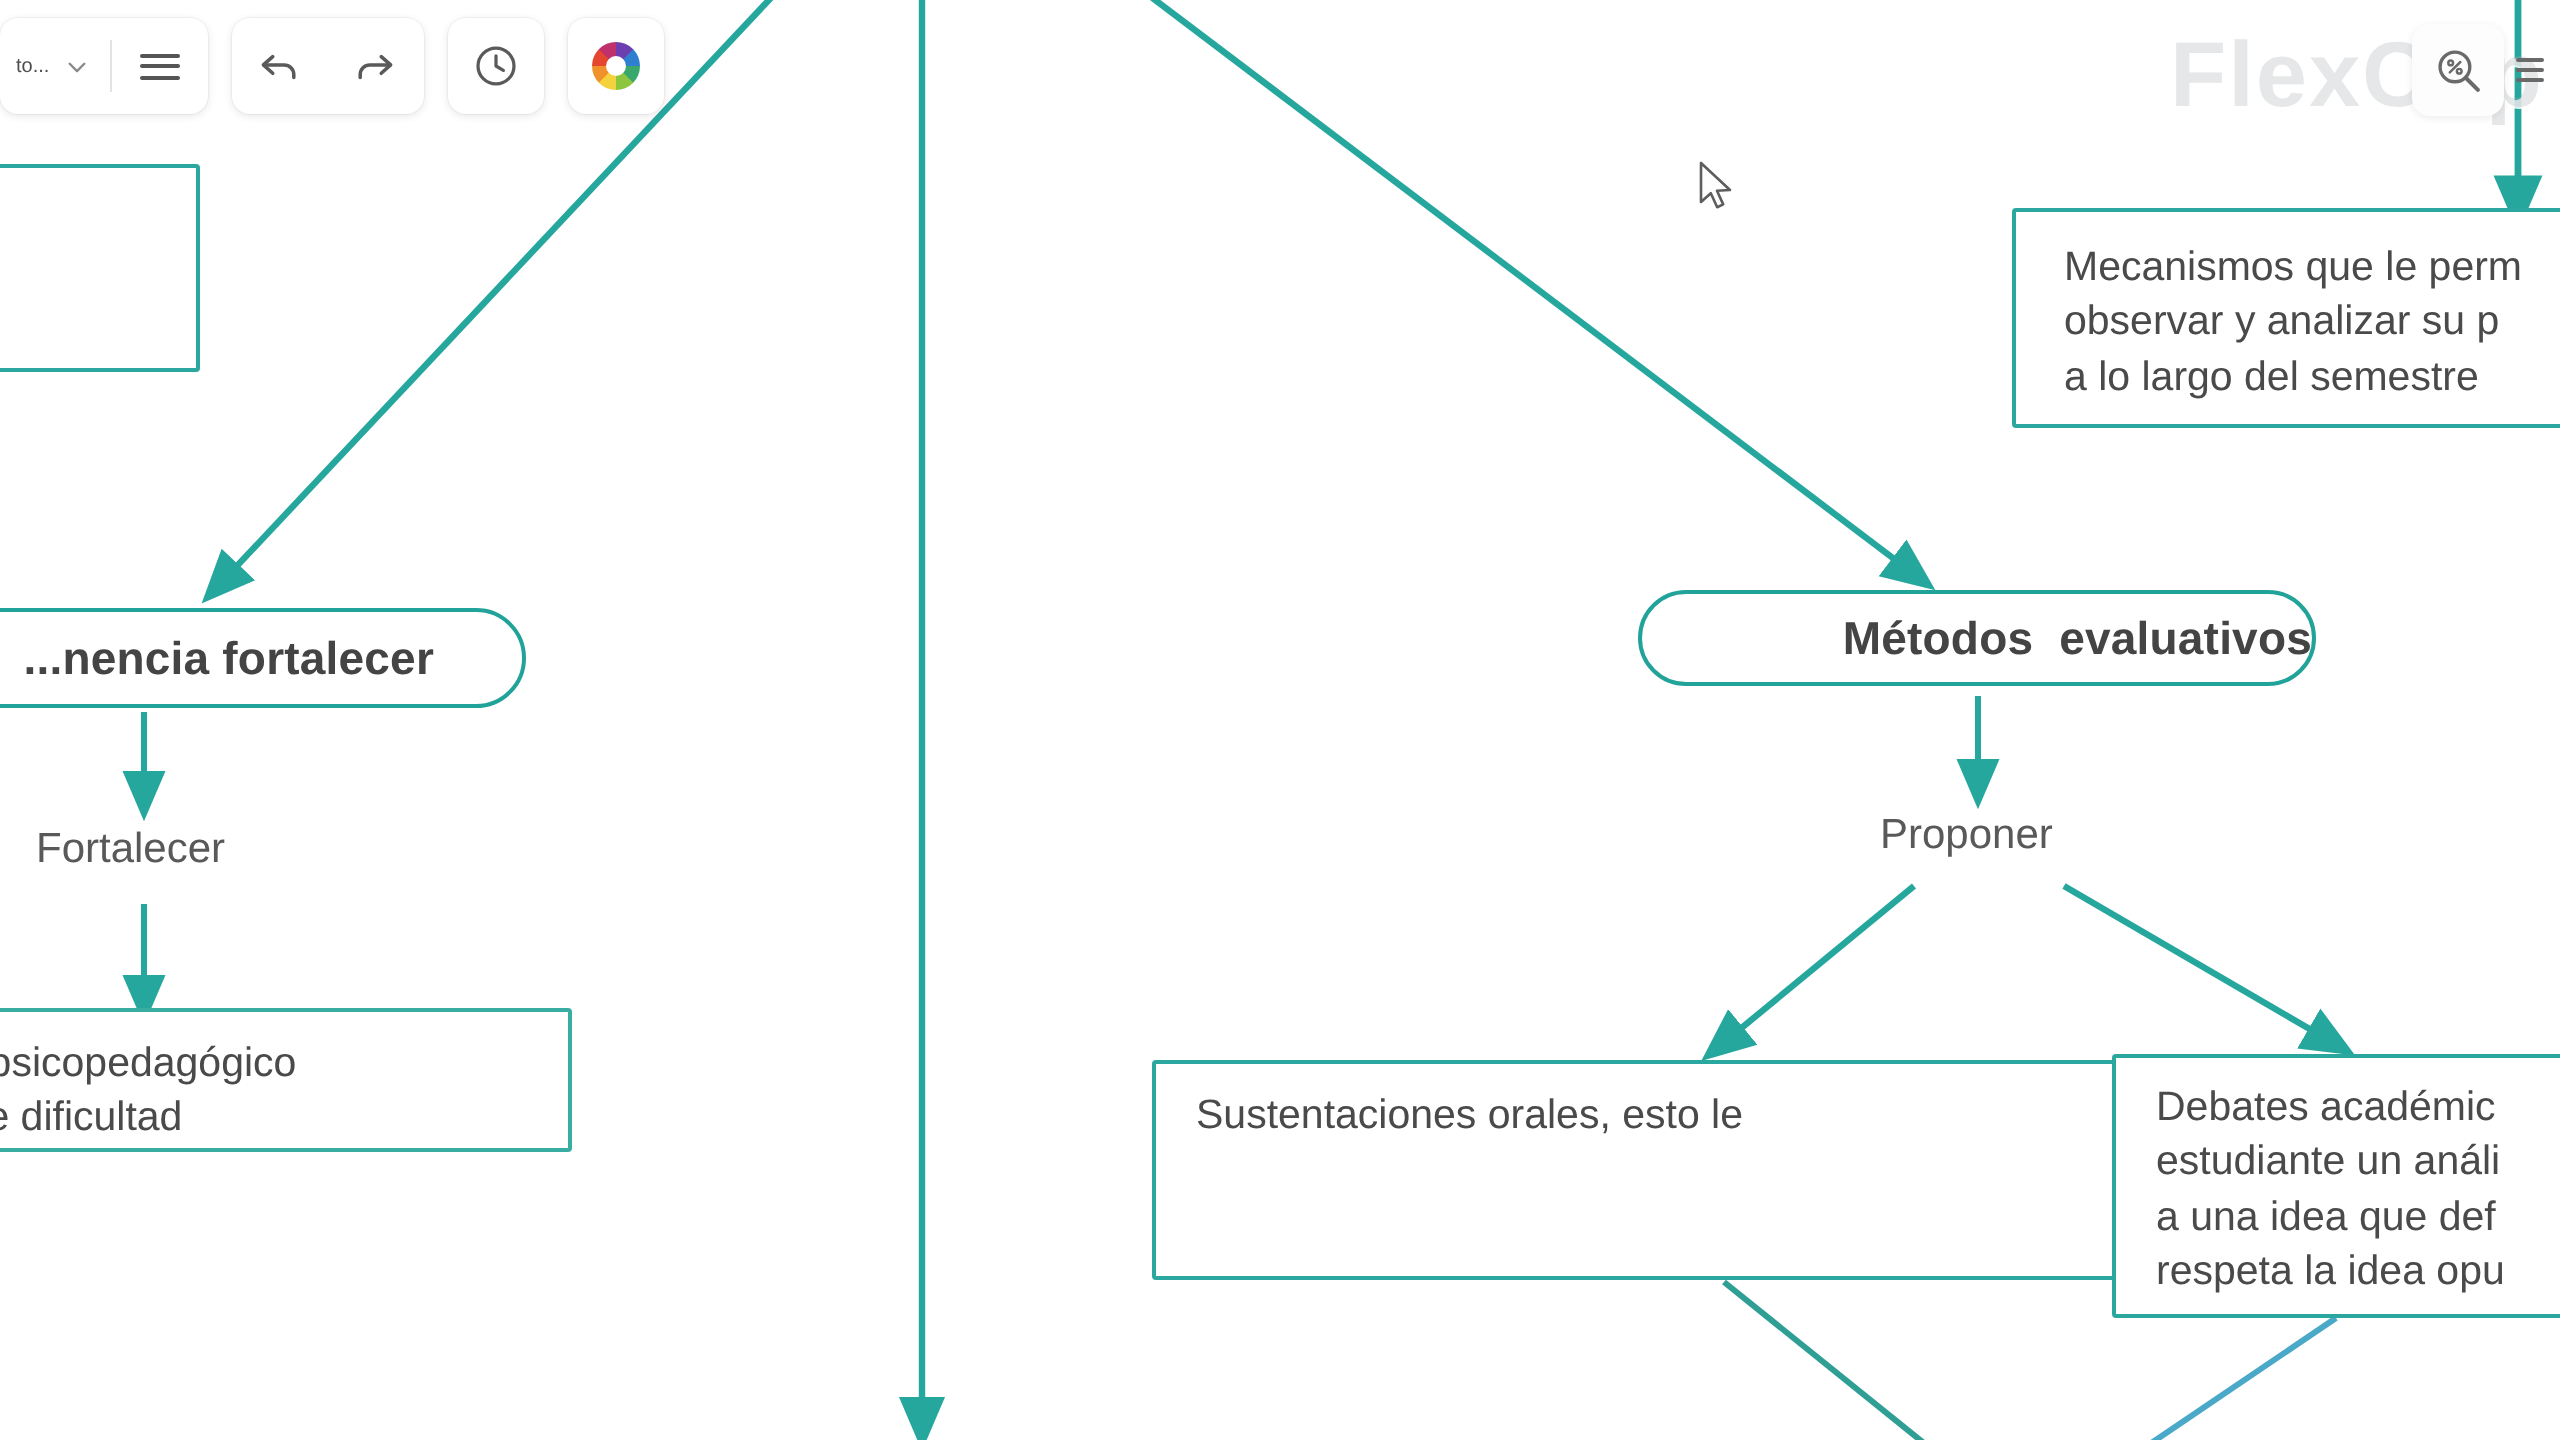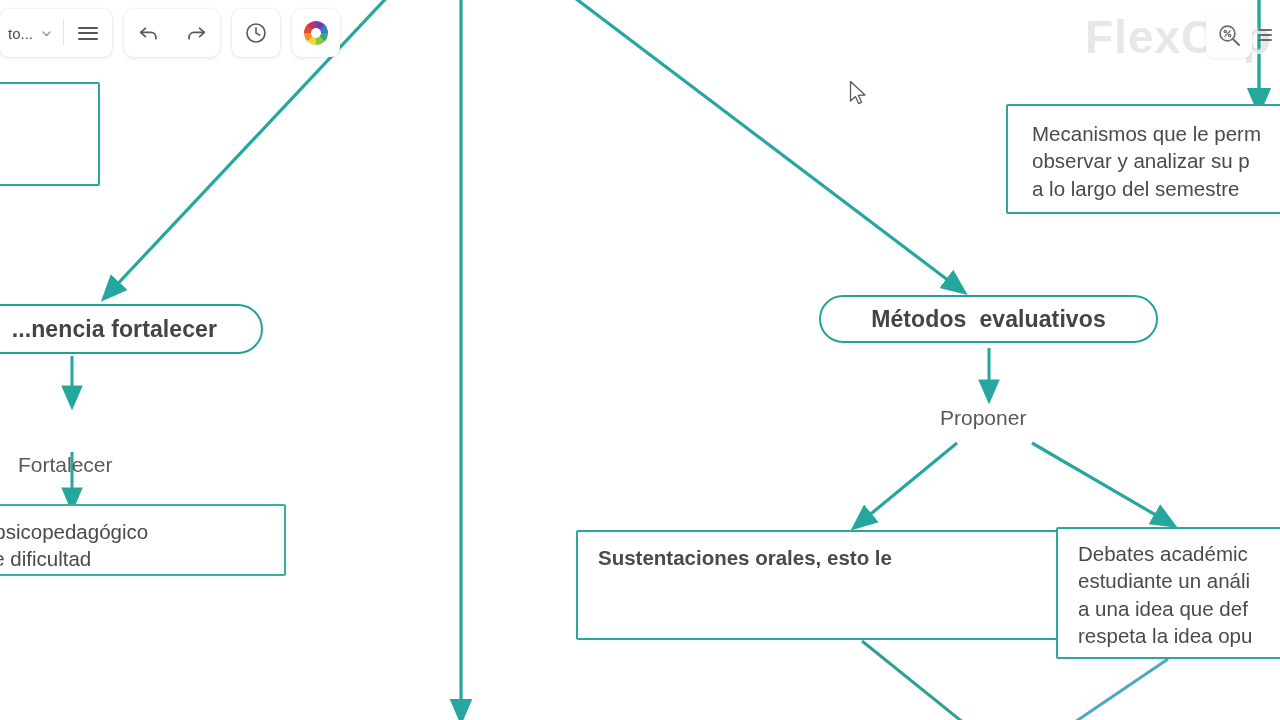--- a/index.html
+++ b/index.html
@@ -38,21 +38,21 @@
     position: absolute;
     box-sizing: border-box;
     background: #ffffff;
     color: #3b3b3b;
   }
   .node-pill {
     border: 2.5px solid #22a39a;
     border-radius: 26px;
     display: flex;
     align-items: center;
-    justify-content: center;
+    justify-content: flex-end;
     font-weight: bold;
     font-size: 23px;
     letter-spacing: .1px;
     white-space: pre;
     color: #444444;
   }
   .node-box {
     border: 2.5px solid #2aa8a0;
     border-radius: 2px;
     padding: 10px 14px 12px 20px;
@@ -113,21 +113,21 @@
     justify-content: center;
     cursor: pointer;
     border-radius: 9px;
   }
   .tb-title {
     display: flex;
     align-items: center;
     gap: 7px;
     padding: 0 10px 0 8px;
     height: 48px;
-    font-size: 15px;
+    font-size: 10px;
     color: #4d4d4d;
     cursor: pointer;
     max-width: 54px;
     overflow: hidden;
     white-space: nowrap;
   }
   .tb-sep {
     width: 1px;
     height: 26px;
     background: #e3e3e3;
@@ -245,40 +245,40 @@
 
     <div class="node node-box" id="node-diseno" style="left:-96px; top:82px; width:196px; height:104px;">
       <div>n al</div>
       <div>eño</div>
     </div>
 
     <div class="node node-pill" id="node-permanencia" style="left:-110px; top:304px; width:373px; height:50px; justify-content:flex-end; padding-right:44px;">
       <span>...nencia fortalecer</span>
     </div>
 
-    <div class="edge-label" style="left:18px; top:413px;margin-top:40px;">Fortalecer</div>
+    <div class="edge-label" style="left:18px; top:413px;">Fortalecer</div>
 
     <div class="node node-box thin" id="node-acompanamiento" style="left:-112px; top:504px; width:398px; height:72px; padding-top:12px;">
       <div>...miento psicopedagógico</div>
       <div>...iones de dificultad</div>
     </div>
 
     <div class="node node-box" id="node-mecanismos" style="left:1006px; top:104px; width:330px; height:110px; padding-top:14px; padding-left:24px;">
       <div>Mecanismos que le perm</div>
       <div>observar y analizar su p</div>
       <div>a lo largo del semestre</div>
     </div>
 
     <div class="node node-pill" id="node-metodos" style="left:819px; top:295px; width:339px; height:48px;">
       <span>Métodos  evaluativos</span>
     </div>
 
     <div class="edge-label" style="left:940px; top:406px;">Proponer</div>
 
-    <div class="node node-box" id="node-sustentaciones" style="left:576px; top:530px; width:496px; height:110px; padding-top:12px;font-weight:bold;">
+    <div class="node node-box" id="node-sustentaciones" style="left:576px; top:530px; width:496px; height:110px; padding-top:12px;">
       <div>Sustentaciones orales, esto le</div>
     </div>
 
     <div class="node node-box" id="node-debates" style="left:1056px; top:527px; width:300px; height:132px; padding-top:11px;">
       <div>Debates académic</div>
       <div>estudiante un análi</div>
       <div>a una idea que def</div>
       <div>respeta la idea opu</div>
     </div>
   </div>

